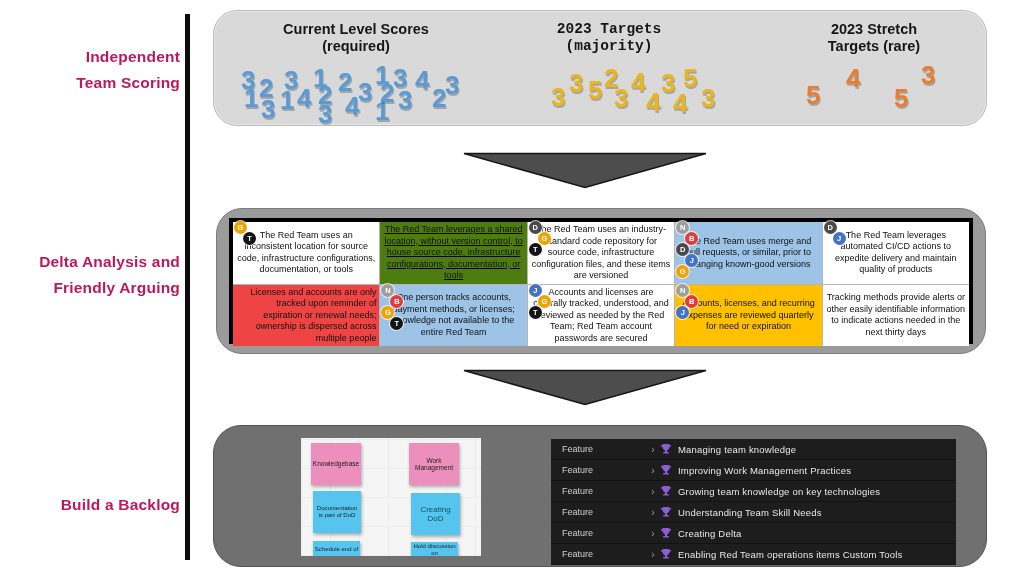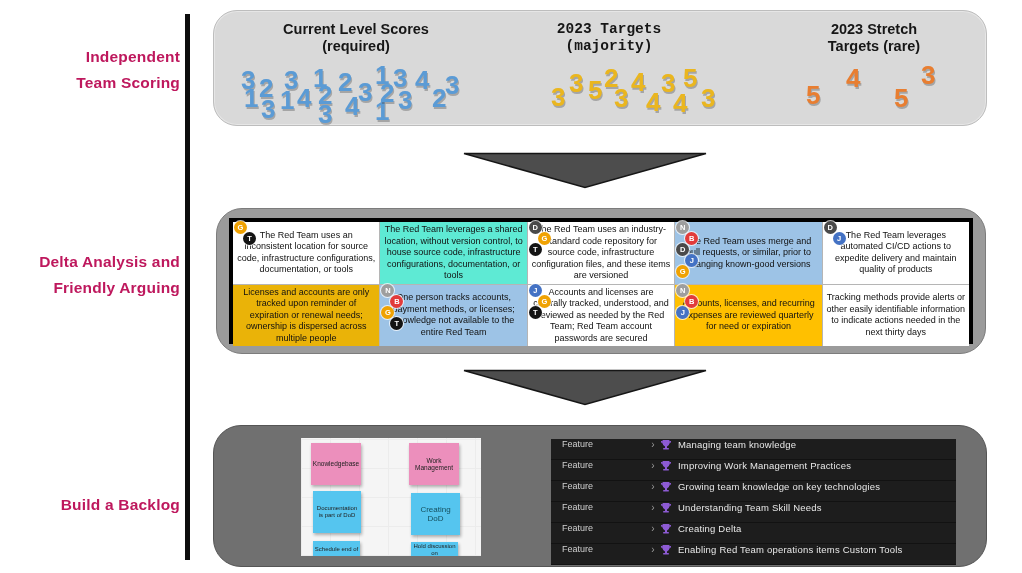--- a/index.html
+++ b/index.html
@@ -71,21 +71,21 @@
   .note{
     position:absolute;display:flex;align-items:center;justify-content:center;
     box-shadow:1px 2px 3px rgba(0,0,0,.3);padding:1px;
   }
   .note span{font-size:6px;line-height:7.5px;color:#222;text-align:center;}
   .note:nth-child(2) span,.note:nth-child(1) span{font-size:6.5px;}
   .note:nth-child(4) span{font-size:8px;line-height:9px;color:#15505f;}
   #feature-panel{
     position:absolute;left:337px;top:13px;width:405px;height:120px;background:#1c1c1c;
   }
-  .f-row{display:flex;height:20px;border-bottom:1px solid #121212;background:#1d1d1d;}
+  .f-row{display:flex;align-items:center;height:20px;border-bottom:1px solid #121212;background:#1d1d1d;}
   .f-type{width:84px;padding-left:11px;font-size:9px;color:#cfcfcf;}
   .f-chev{width:14px;font-size:10px;color:#9a9a9a;text-align:center;}
   .f-trophy{width:12px;height:12px;margin-right:6px;flex:0 0 auto;}
   .f-title{font-size:9.5px;color:#e8e8e8;letter-spacing:.2px;}
 </style>
 </head>
 <body>
 
 <div id="stage">
 
@@ -165,21 +165,21 @@
   </svg>
 
   <div id="delta-box">
     <div id="delta-table">
         <div class="t-row">
           <div class="t-cell" style="background: rgb(255, 255, 255);">
             <span class="badge" style="background: rgb(240, 162, 2); left: 1px; top: -1px;">G</span>
             <span class="badge" style="background: rgb(20, 20, 20); left: 10px; top: 10px;">T</span>
             <span class="t-text">The Red Team uses an inconsistent location for source code, infrastructure configurations, documentation, or tools</span>
           </div>
-          <div class="t-cell" style="background: #5eead4;">
+          <div class="t-cell" style="background: #4d7c0f; text-decoration: underline;">
             <span class="t-text">The Red Team leverages a shared location, without version control, to house source code, infrastructure configurations, documentation, or tools</span>
           </div>
           <div class="t-cell" style="background: rgb(255, 255, 255);">
             <span class="badge" style="background: rgb(74, 74, 74); left: 1px; top: -1px;">D</span>
             <span class="badge" style="background: rgb(240, 162, 2); left: 10px; top: 10px;">G</span>
             <span class="badge" style="background: rgb(20, 20, 20); left: 1px; top: 21px;">T</span>
             <span class="t-text">The Red Team uses an industry-standard code repository for source code, infrastructure configuration files, and these items are versioned</span>
           </div>
           <div class="t-cell" style="background: rgb(157, 195, 230);">
             <span class="badge" style="background: rgb(158, 158, 158); left: 1px; top: -1px;">N</span>
@@ -189,21 +189,21 @@
             <span class="badge" style="background: rgb(240, 162, 2); left: 1px; top: 43px;">G</span>
             <span class="t-text">The Red Team uses merge and pull requests, or similar, prior to changing known-good versions</span>
           </div>
           <div class="t-cell" style="background: rgb(255, 255, 255);">
             <span class="badge" style="background: rgb(74, 74, 74); left: 1px; top: -1px;">D</span>
             <span class="badge" style="background: rgb(68, 114, 196); left: 10px; top: 10px;">J</span>
             <span class="t-text">The Red Team leverages automated CI/CD actions to expedite delivery and maintain quality of products</span>
           </div>
         </div>
         <div class="t-row">
-          <div class="t-cell" style="background: #eab308;">
+          <div class="t-cell" style="background: #ef4444; text-align: right;">
             <span class="t-text">Licenses and accounts are only tracked upon reminder of expiration or renewal needs; ownership is dispersed across multiple people</span>
           </div>
           <div class="t-cell" style="background: rgb(157, 195, 230);">
             <span class="badge" style="background: rgb(158, 158, 158); left: 1px; top: -1px;">N</span>
             <span class="badge" style="background: rgb(226, 59, 59); left: 10px; top: 10px;">B</span>
             <span class="badge" style="background: rgb(240, 162, 2); left: 1px; top: 21px;">G</span>
             <span class="badge" style="background: rgb(20, 20, 20); left: 10px; top: 32px;">T</span>
             <span class="t-text">One person tracks accounts, payment methods, or licenses; knowledge not available to the entire Red Team</span>
           </div>
           <div class="t-cell" style="background: rgb(255, 255, 255);">

